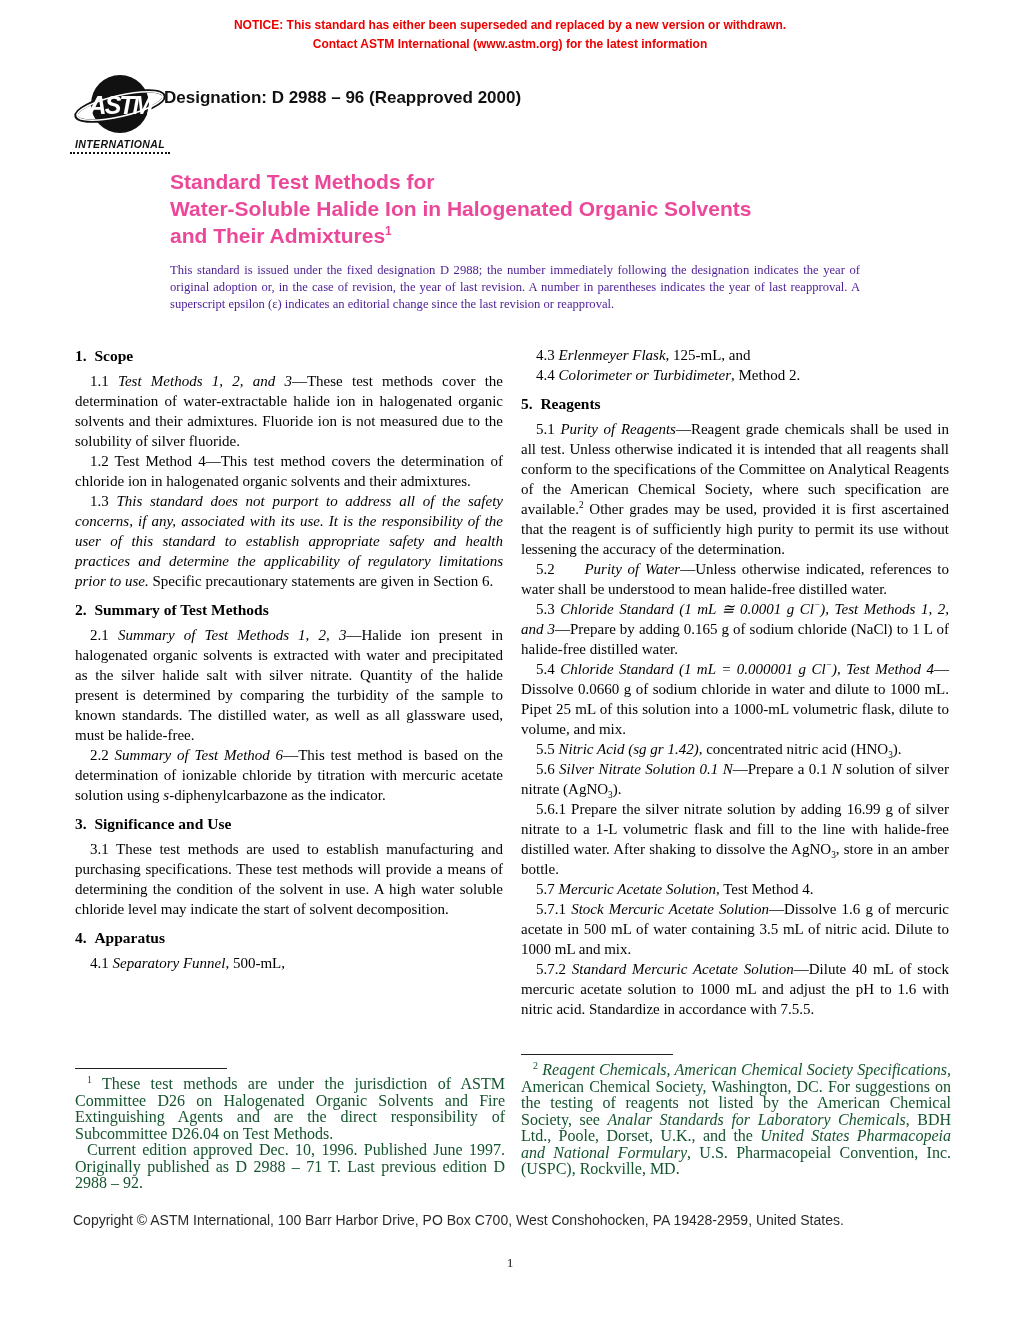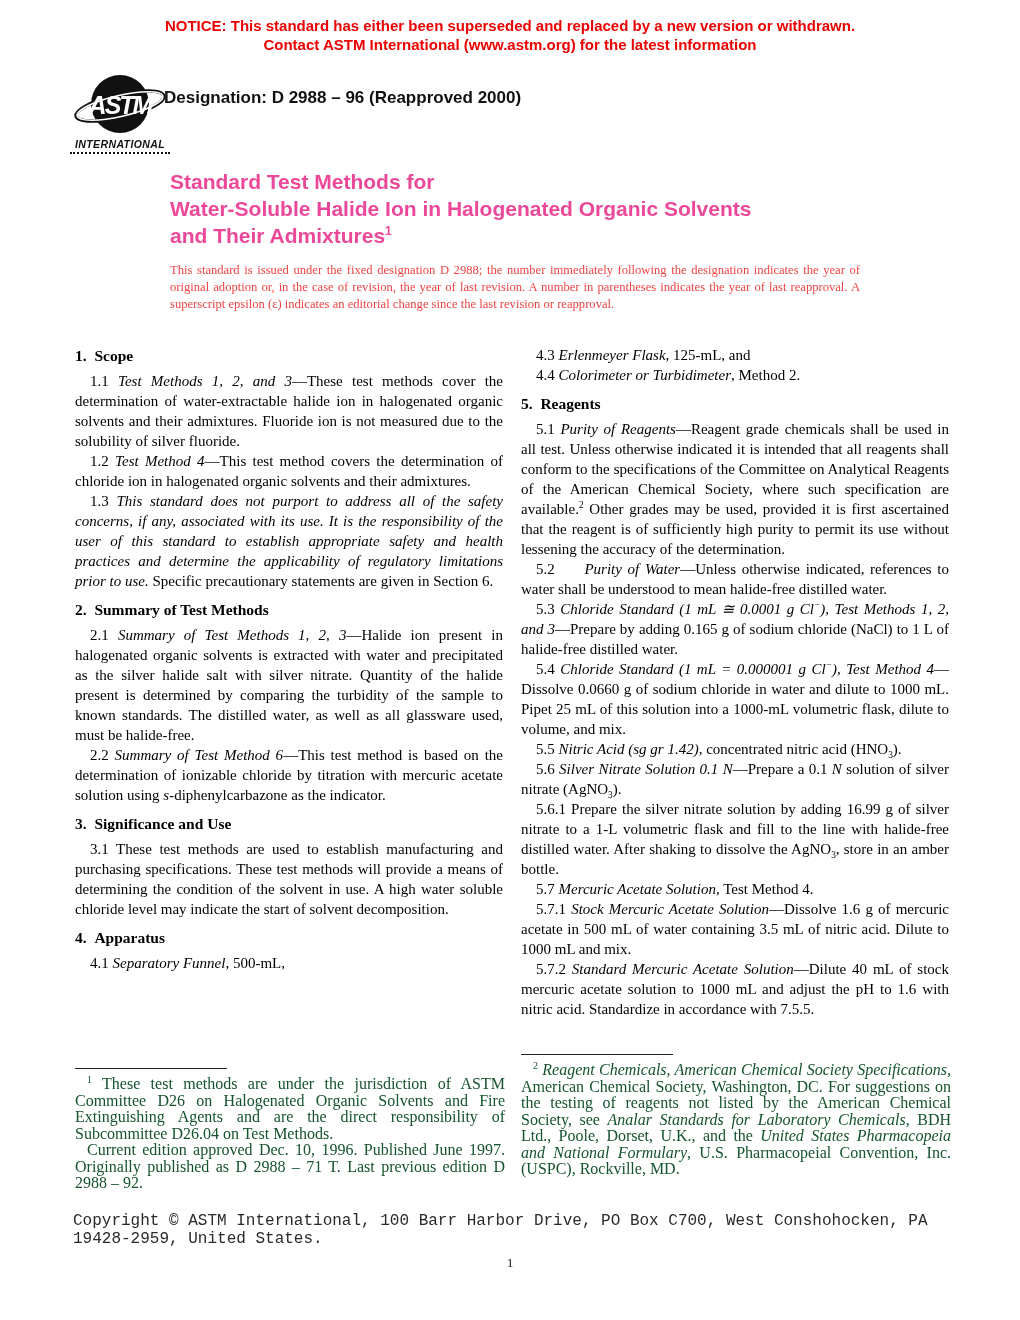--- a/index.html
+++ b/index.html
@@ -3,42 +3,42 @@
 <meta charset="utf-8">
 <style>
   html,body{margin:0;padding:0;background:#ffffff;}
   .page{
     position:relative;width:1020px;height:1320px;background:#ffffff;
     font-family:"Liberation Serif", serif;color:#1c1c1c;overflow:hidden;
   }
   .notice{
     position:absolute;top:16px;left:0;right:0;text-align:center;
     color:#ee0000;font-family:"Liberation Sans", sans-serif;
-    font-weight:bold;font-size:15px;line-height:19px;
+    font-weight:bold;font-size:12px;line-height:19px;
   }
   .logo{position:absolute;left:70px;top:72px;width:100px;text-align:center;}
   .logo svg{display:block;margin:0 auto;}
   .logo-sub{
     font-family:"Liberation Sans", sans-serif;font-weight:bold;font-style:italic;
     font-size:10.5px;letter-spacing:.4px;color:#111;
     border-bottom:2px dotted #111;padding-bottom:2px;margin-top:-2px;
   }
   .designation{
     position:absolute;left:164px;top:88px;
     font-family:Liberation Sans, sans-serif;font-weight:bold;font-size:17px;color:#111;
   }
   .title{
     position:absolute;left:170px;top:168px;width:700px;
     font-family:"Liberation Sans", sans-serif;font-weight:bold;
     font-size:21px;line-height:27px;color:#ec4899;
   }
   .title sup{font-size:12px;}
   .preamble{
     position:absolute;left:170px;top:262px;width:690px;
-    font-size:12.6px;line-height:17px;text-align:justify;color:#ef4444;
+    font-size:12.6px;line-height:17px;text-align:justify;color:#4c1d95;
   }
   .col{
     position:absolute;top:345px;width:428px;
     font-size:15px;line-height:20px;text-align:justify;color:#000000;
   }
   .col-left{left:75px;}
   .col-right{left:521px;}
   .sec-heading{font-weight:bold;font-size:15.5px;margin:9px 0 5px 0;text-align:left;}
   .col .sec-heading:first-child{margin-top:1px;}
   .para{text-indent:15px;margin:0;}
@@ -47,21 +47,21 @@
   .footnote{
     position:absolute;width:430px;
     font-size:16px;line-height:16.5px;text-align:justify;color:#14532d;
   }
   .fn-left{left:75px;top:1068px;}
   .fn-right{left:521px;top:1054px;}
   .fn-rule{width:152px;border-top:1.5px solid #222;margin-bottom:7px;}
   .fn-para{text-indent:12px;margin:0;}
   .copyright{
     position:absolute;left:73px;top:1212px;width:880px;
-    font-family:Liberation Mono, monospace;font-size:16px;color:#2a2a2a;
+    font-family:Liberation Sans, sans-serif;font-size:14px;color:#2a2a2a;
   }
   .pageno{
     position:absolute;top:1255px;left:0;right:0;text-align:center;
     font-size:13.5px;color:#222;
   }
 </style>
 </head>
 <body>
 
 <div class="page">
@@ -87,21 +87,21 @@
     <div>Standard Test Methods for</div>
     <div>Water-Soluble Halide Ion in Halogenated Organic Solvents</div>
     <div><span>and Their Admixtures</span><sup>1</sup></div>
   </div>
 
   <div class="preamble">This standard is issued under the fixed designation D 2988; the number immediately following the designation indicates the year of original adoption or, in the case of revision, the year of last revision. A number in parentheses indicates the year of last reapproval. A superscript epsilon (ε) indicates an editorial change since the last revision or reapproval.</div>
 
   <div class="col col-left">
       <div class="sec-heading">1. Scope</div>
       <div class="para"><span>1.1 </span><span style="font-style: italic;">Test Methods 1, 2, and 3</span><span>—These test methods cover the determination of water-extractable halide ion in halogenated organic solvents and their admixtures. Fluoride ion is not measured due to the solubility of silver fluoride.</span></div>
-      <div class="para"><span>1.2 </span><span style="font-style: italic;">Test Method 4</span><span>—This test method covers the determination of chloride ion in halogenated organic solvents and their admixtures.</span></div>
+      <div class="para"><span>1.2 </span><span style="">Test Method 4</span><span>—This test method covers the determination of chloride ion in halogenated organic solvents and their admixtures.</span></div>
       <div class="para"><span>1.3 </span><span style="font-style: italic;">This standard does not purport to address all of the safety concerns, if any, associated with its use. It is the responsibility of the user of this standard to establish appropriate safety and health practices and determine the applicability of regulatory limitations prior to use.</span><span> Specific precautionary statements are given in Section 6.</span></div>
       <div class="sec-heading">2. Summary of Test Methods</div>
       <div class="para"><span>2.1 </span><span style="font-style: italic;">Summary of Test Methods 1, 2, 3</span><span>—Halide ion present in halogenated organic solvents is extracted with water and precipitated as the silver halide salt with silver nitrate. Quantity of the halide present is determined by comparing the turbidity of the sample to known standards. The distilled water, as well as all glassware used, must be halide-free.</span></div>
       <div class="para"><span>2.2 </span><span style="font-style: italic;">Summary of Test Method 6</span><span>—This test method is based on the determination of ionizable chloride by titration with mercuric acetate solution using </span><span style="font-style: italic;">s</span><span>-diphenylcarbazone as the indicator.</span></div>
       <div class="sec-heading">3. Significance and Use</div>
       <div class="para"><span>3.1 These test methods are used to establish manufacturing and purchasing specifications. These test methods will provide a means of determining the condition of the solvent in use. A high water soluble chloride level may indicate the start of solvent decomposition.</span></div>
       <div class="sec-heading">4. Apparatus</div>
       <div class="para"><span>4.1 </span><span style="font-style: italic;">Separatory Funnel</span><span>, 500-mL,</span></div>
     </div>
   <div class="col col-right">

